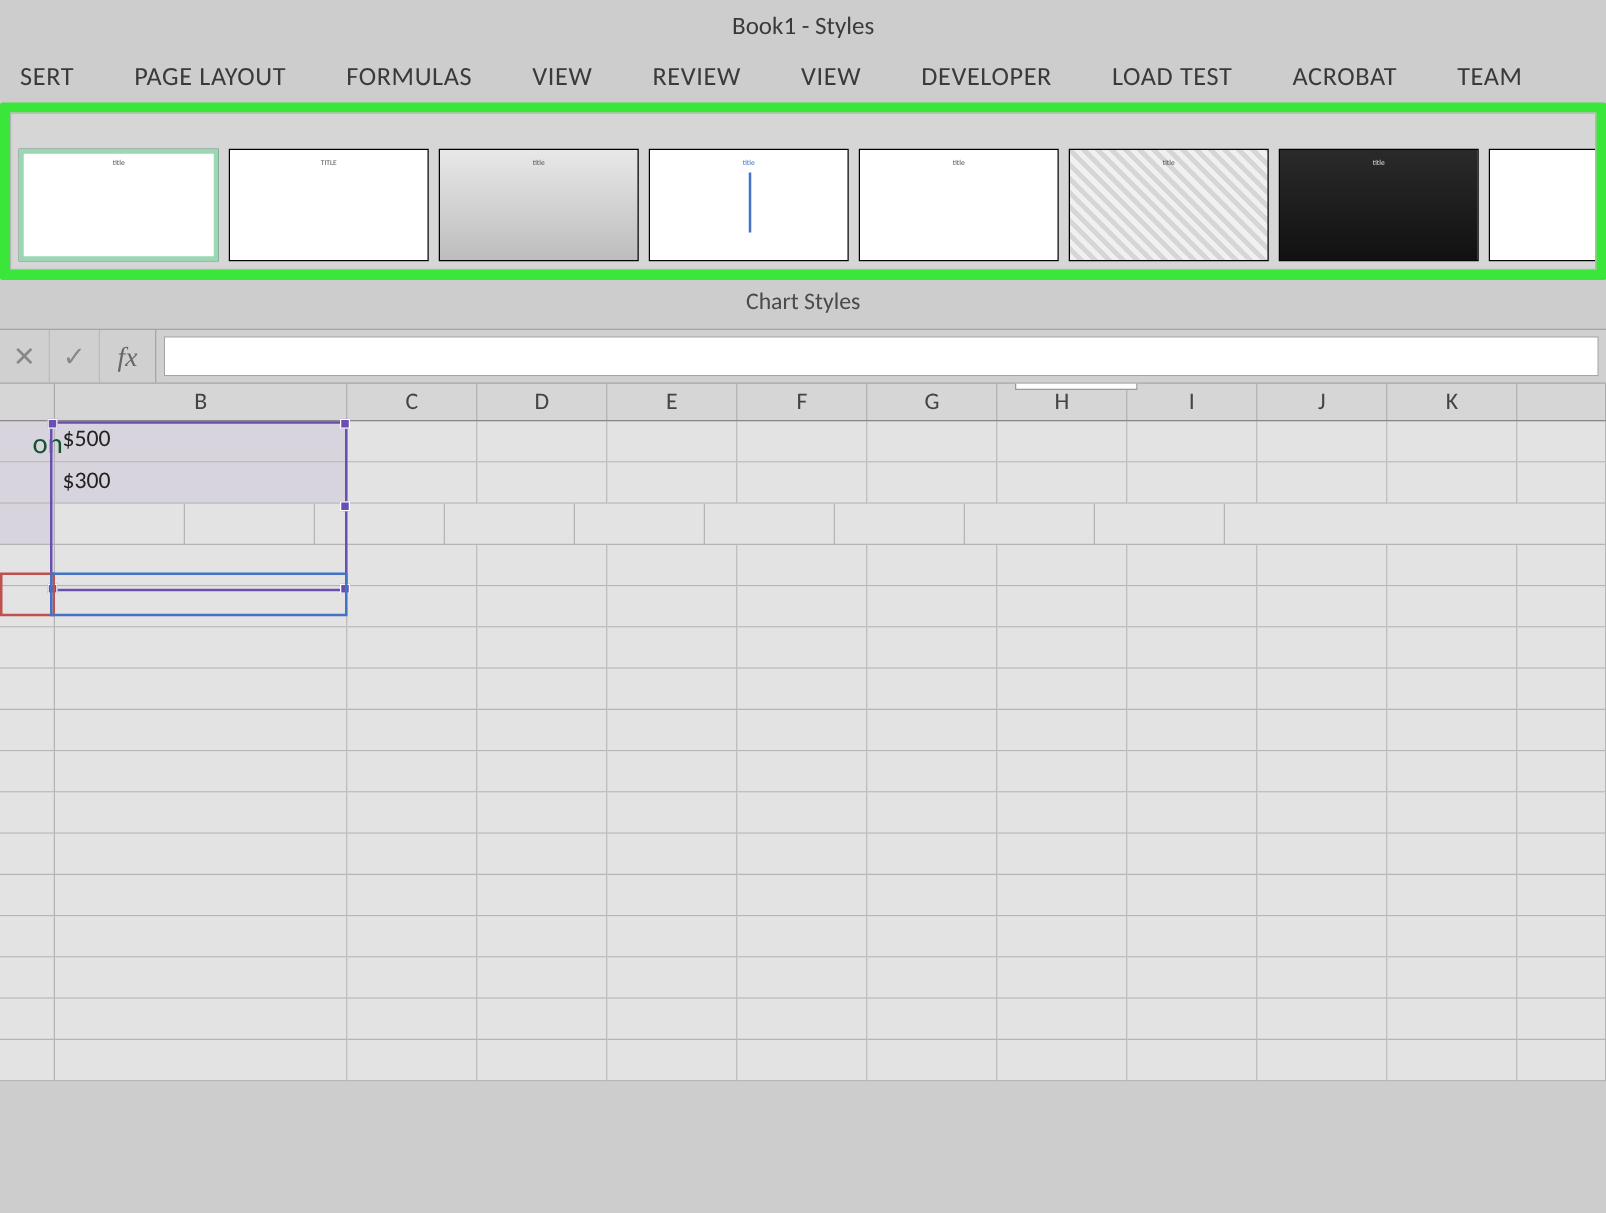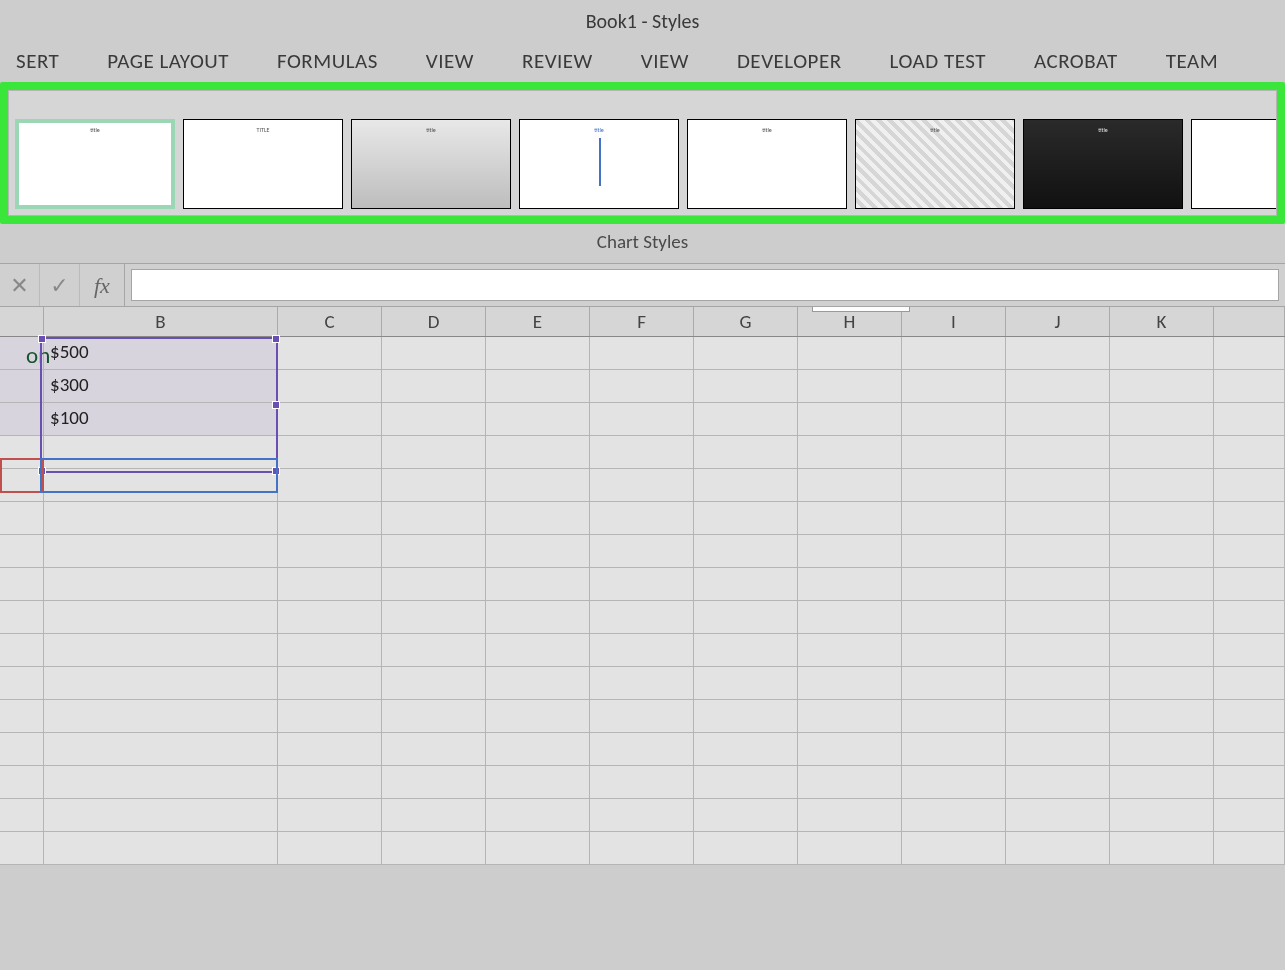--- a/index.html
+++ b/index.html
@@ -333,21 +333,20 @@
         <div class="cell" style="width: 104px;"></div>
         <div class="cell" style="width: 104px;"></div>
         <div class="cell" style="width: 104px;"></div>
         <div class="cell" style="width: 104px;"></div>
         <div class="cell" style="width: 104px;"></div>
         <div class="cell" style="width: 104px;"></div>
         <div class="cell" style="width: 60px; flex: 1 1 0%;"></div>
       </div>
       <div class="row">
         <div class="cell sel" style="width: 44px;"></div>
-        <div class="cell sel" style="width: 234px;">$100</div>
         <div class="cell" style="width: 104px;"></div>
         <div class="cell" style="width: 104px;"></div>
         <div class="cell" style="width: 104px;"></div>
         <div class="cell" style="width: 104px;"></div>
         <div class="cell" style="width: 104px;"></div>
         <div class="cell" style="width: 104px;"></div>
         <div class="cell" style="width: 104px;"></div>
         <div class="cell" style="width: 104px;"></div>
         <div class="cell" style="width: 104px;"></div>
         <div class="cell" style="width: 60px; flex: 1 1 0%;"></div>

